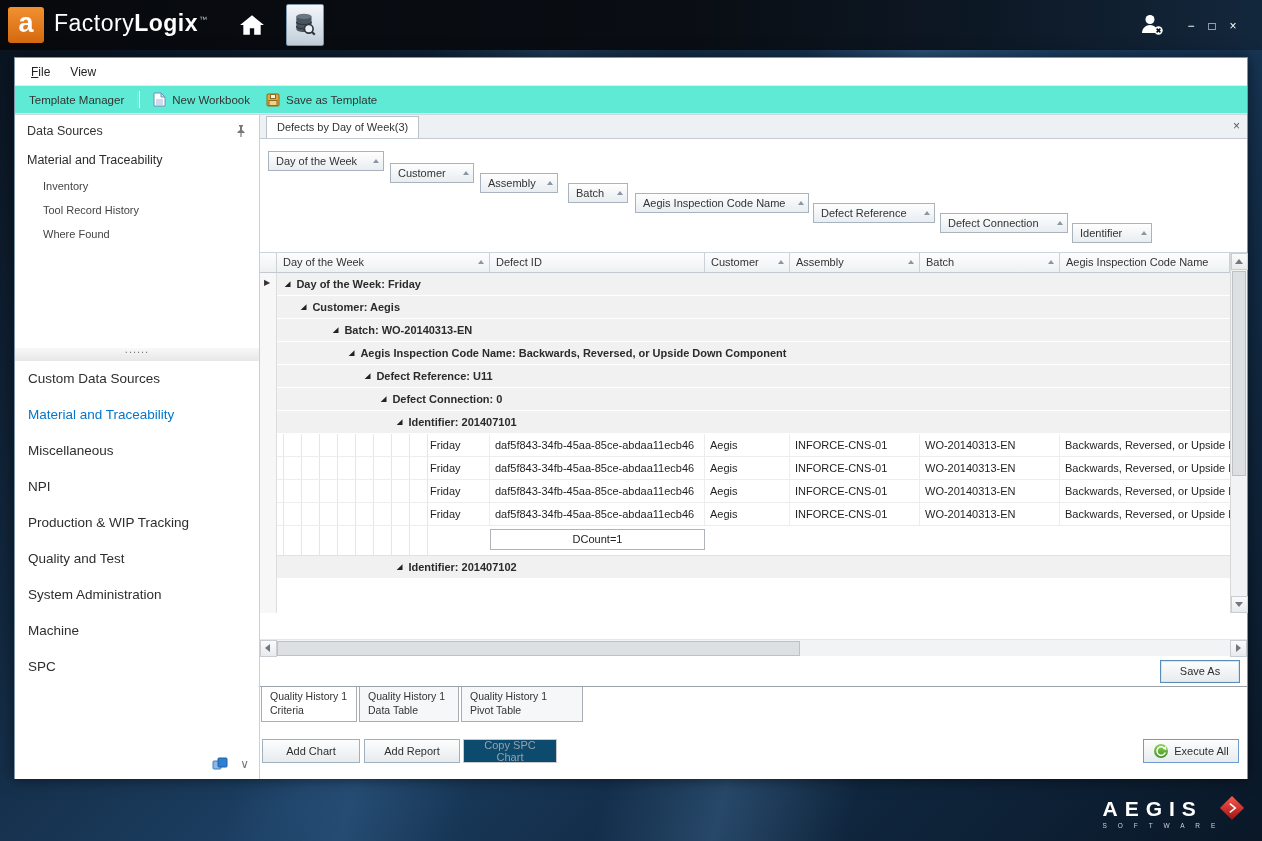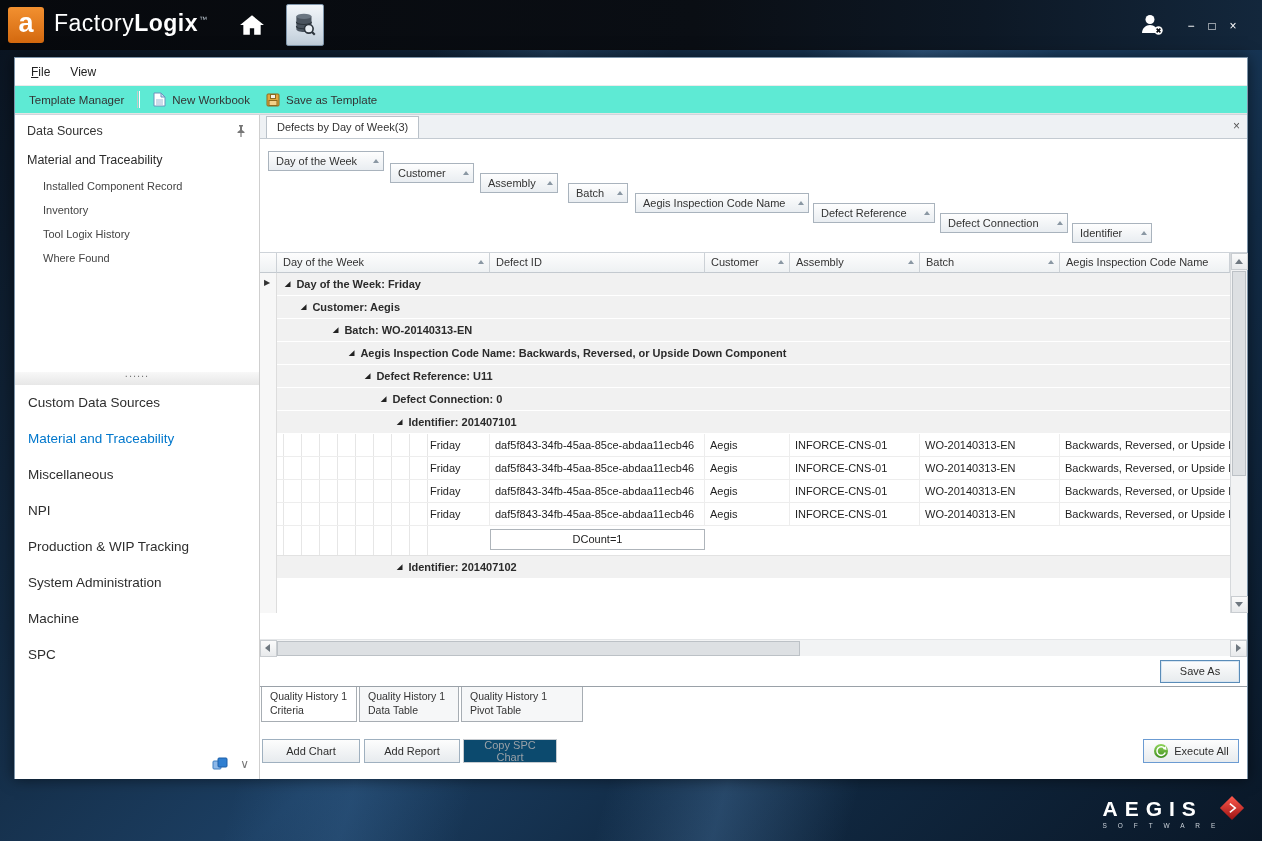--- a/index.html
+++ b/index.html
@@ -200,30 +200,30 @@
         <div class="ds-header">
           <span class="ds-title">Data Sources</span>
           <span class="pin">
             <svg width="12" height="14" viewBox="0 0 12 14">
                 <path d="M4 1h4v1.2l-1 .5V6l2.5 2v1H2.5V8L5 6V2.7l-1-.5z" fill="#777"></path>
                 <rect x="5.4" y="9" width="1.2" height="4" fill="#777"></rect>
               </svg>
           </span>
         </div>
         <div class="tree-section">Material and Traceability</div>
-        <div class="tree-item">Installed Component Record</div>
         <div class="tree-item">Inventory</div>
-        <div class="tree-item">Tool Logix History</div>
+        <div class="tree-item">Tool Record History</div>
         <div class="tree-item">Where Found</div>
         <div class="splitter"></div>
         <div class="cat">Custom Data Sources</div>
         <div class="cat active">Material and Traceability</div>
         <div class="cat">Miscellaneous</div>
         <div class="cat">NPI</div>
         <div class="cat">Production &amp; WIP Tracking</div>
+        <div class="cat">Quality and Test</div>
         <div class="cat">System Administration</div>
         <div class="cat">Machine</div>
         <div class="cat">SPC</div>
         <div class="sb-bottom">
           <span style="line-height:0;">
             <svg width="16" height="14" viewBox="0 0 16 14">
                 <rect x="1" y="4" width="8" height="8" rx="1" fill="#8db8e8" stroke="#3f7fc1"></rect>
                 <rect x="6" y="1" width="9" height="9" rx="1" fill="#2f7fd1" stroke="#1d5fa8"></rect>
               </svg>
           </span>

